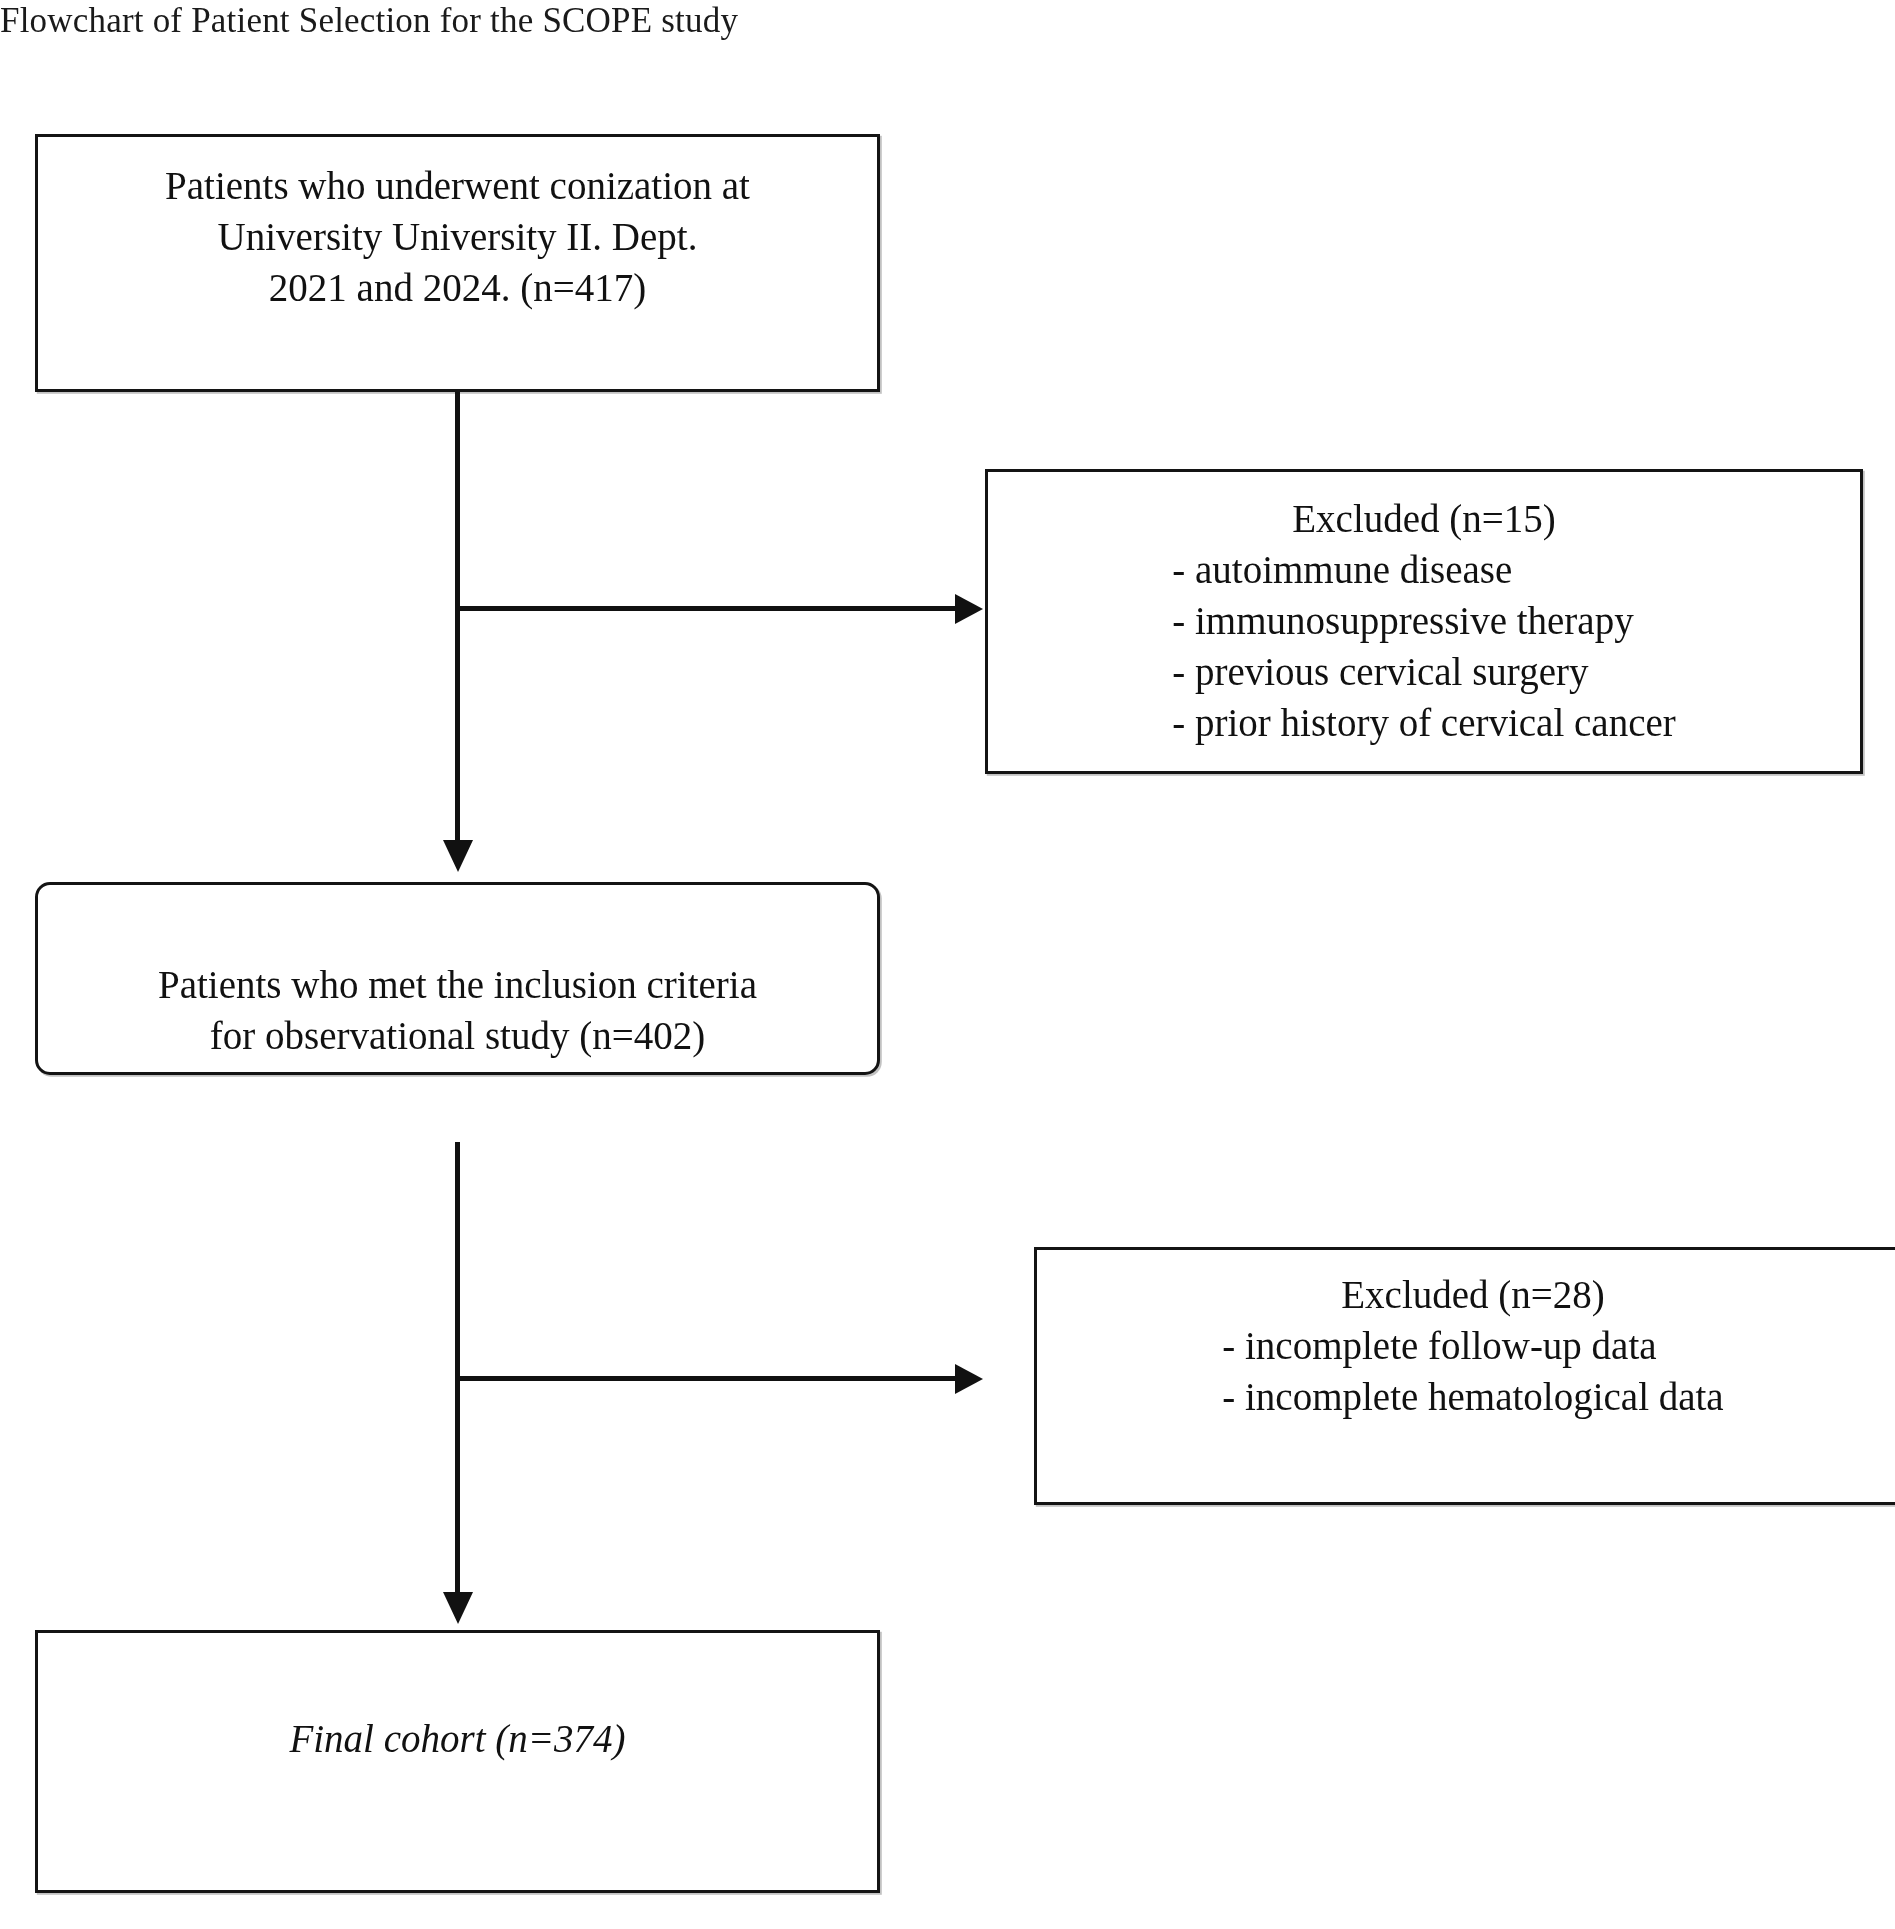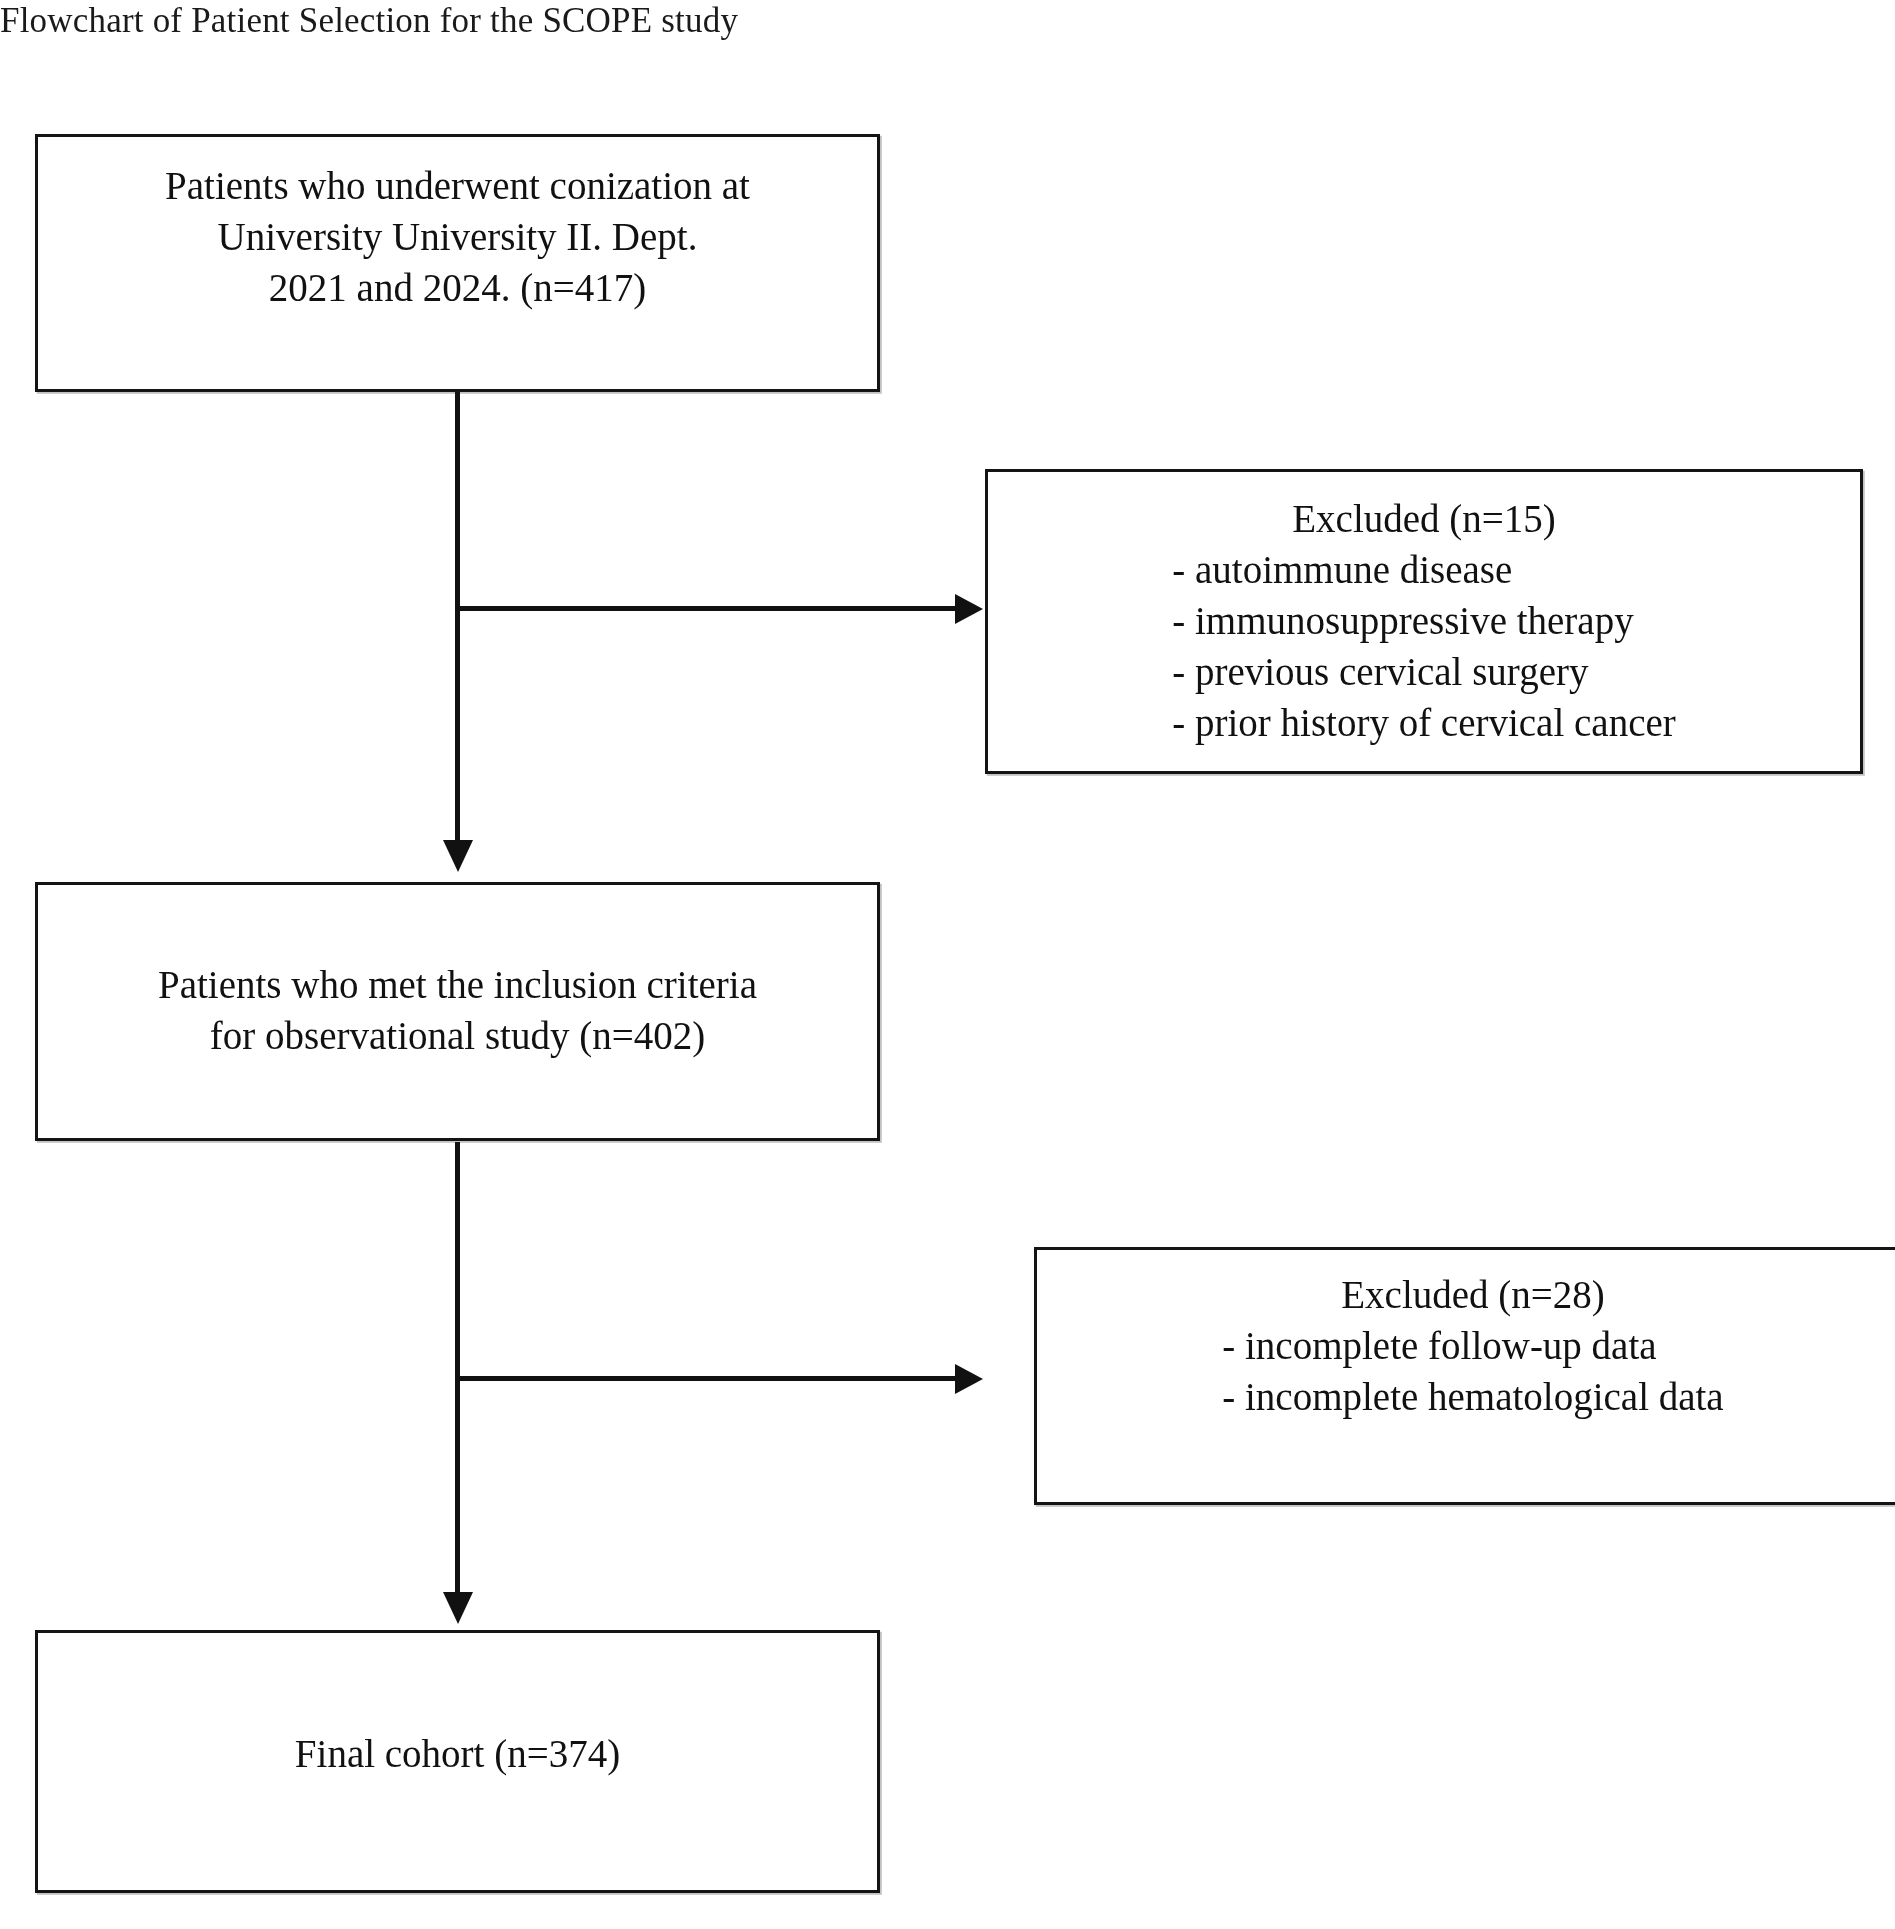--- a/index.html
+++ b/index.html
@@ -50,31 +50,31 @@
     box-sizing: border-box;
     text-align: center;
     font-size: 39px;
     line-height: 51px;
     color: #111111;
   }
   .box-text .line { display: block; white-space: nowrap; }
 
   
   #box-cohort     { left: 35px;  top: 134px;  width: 845px; height: 258px; }
-  #box-inclusion  { left: 35px;  top: 882px; width: 845px; height: 259px; }
+  #box-inclusion  { left: 35px;  top: 882px; width: 845px; height: 193px; border-radius: 15px; }
   #box-final      { left: 35px;  top: 1630px; width: 845px; height: 263px; }
 
   
   #box-excluded-1 { left: 985px; top: 455px;  width: 878px; height: 305px; margin-top: 14px; }
   #box-excluded-2 { left: 1034px; top: 1247px; width: 878px; height: 258px; }
 
   
   #text-cohort     { top: 23px; padding: 0 21px; }
   #text-inclusion  { top: 74px; padding: 0 25px; }
-  #text-final      { top: 95px; padding: 0 28px; }
+  #text-final      { top: 80px; padding: 0 28px; font-style: italic; }
   #text-excluded-1 { top: 21px; padding: 0 10.6px; }
   #text-excluded-2 { top: 19.4px; padding: 0 10.6px; }
 
   
   .bullet-block {
     display: inline-block;
     text-align: left;
   }
 
   

